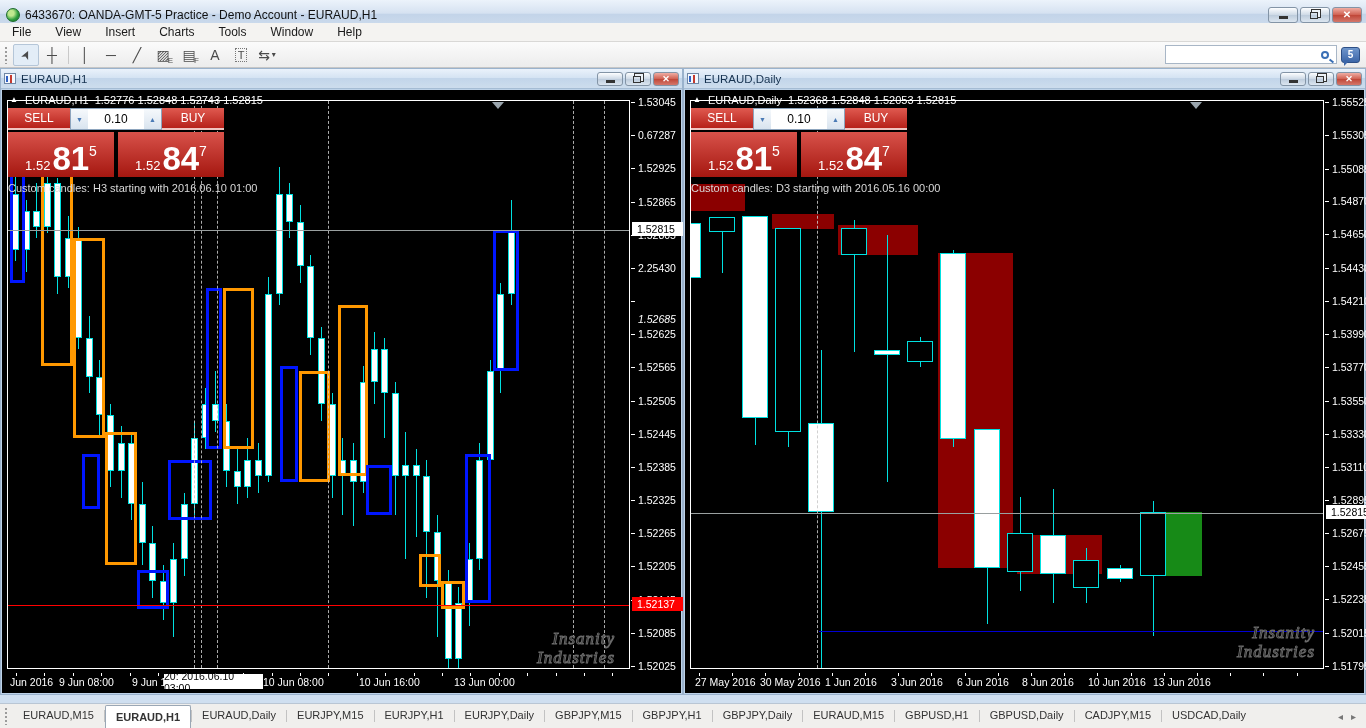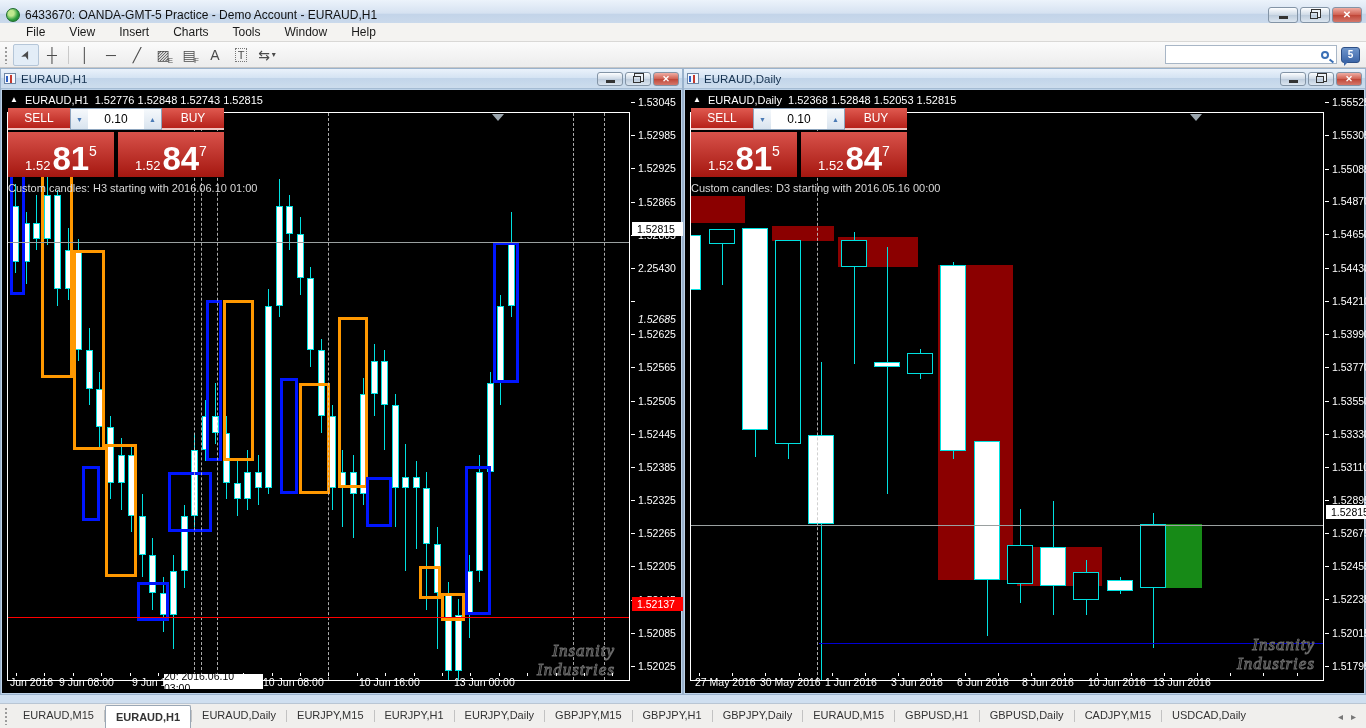--- a/index.html
+++ b/index.html
@@ -18,21 +18,21 @@
   .wbtn { width:30px; height:16px; border:1px solid #8394a6; border-radius:3px;
     background:linear-gradient(180deg,#fdfeff,#cdd9e6 50%,#bccbdb 50%,#dce6f0);
     display:flex; align-items:center; justify-content:center; font-size:10px; color:#333; }
   .wbtn.close { background:linear-gradient(180deg,#f3b0a6,#d4685a 50%,#c14a3a 50%,#d8782f00);
     background:linear-gradient(180deg,#f0ada3,#cf5f50 50%,#bf4536 50%,#d4776b);
     color:#fff; font-weight:bold; }
   .glyph-min { width:9px; height:3px; background:#333; margin-top:6px; }
   .glyph-res { width:8px; height:7px; border:1px solid #333; box-shadow:2px -2px 0 -0px #eef3f8,2px -2px 0 1px #333; margin:1px 2px 0 0; }
 
   .menubar { position:absolute; left:0; top:23px; width:1366px; height:19px;
-    background:#f4f3f1; border-bottom:1px solid #d9d8d6; display:flex; align-items:center;padding-left:14px; }
+    background:#f4f3f1; border-bottom:1px solid #d9d8d6; display:flex; align-items:center; }
   .menu-item { font-size:12px; color:#1a1a1a; padding:2px 12px; }
 
   .toolbar { position:absolute; left:0; top:42px; width:1366px; height:26px;
     background:linear-gradient(180deg,#fbfbfb,#ececec); border-bottom:1px solid #c6c6c6;
     display:flex; align-items:center; }
   .grip { width:5px; height:18px; margin:0 4px;
     background-image:radial-gradient(circle,#9b9b9b 1px,transparent 1.2px);
     background-size:4px 4px; }
   .tool { width:26px; height:22px; display:flex; align-items:center; justify-content:center;
     color:#4a4a4a; font-size:14px; border:1px solid transparent; border-radius:2px; position:relative; }
@@ -60,21 +60,21 @@
   #chartwin1 { left:683px; width:683px; }
   .cw-title { height:20px; background:linear-gradient(180deg,#eaf2fb,#d3e2f2 50%,#c2d5ea 50%,#cddded);
     display:flex; align-items:center; padding:0 3px; border-bottom:1px solid #a5bcd4; }
   .cw-icon { width:12px; height:11px; margin-right:5px; position:relative; background:#f4f8ff; border:1px solid #6f87a5; }
   .cw-icon::before { content:""; position:absolute; left:1px; top:2px; width:2px; height:6px; background:#2f62c4; }
   .cw-icon::after { content:""; position:absolute; left:5px; top:1px; width:2px; height:8px; background:#c43a2f; }
   .cw-label { flex:1; font-size:11.5px; color:#16324f; }
   .cwbtn { width:26px; height:14px; font-size:9px; }
   .cw-client { position:absolute; left:1px; right:1px; top:21px; bottom:1px; background:#000; }
 
-  .plot { position:absolute; left:5px; top:10px; height:569px; border:1px solid #fff; background:#000; overflow:hidden;margin-top:12px; }
+  .plot { position:absolute; left:5px; top:10px; height:569px; border:1px solid #fff; background:#000; overflow:hidden; }
   #chartwin0 .plot { width:623px; }
   #chartwin1 .plot { width:634px; }
 
   .axis { position:absolute; top:10px; height:569px; }
   #chartwin0 .axis { left:629px; width:52px; }
   #chartwin1 .axis { left:640px; width:42px; }
   .alabel { position:absolute; left:7px; color:#fff; font-size:10.5px; white-space:nowrap; }
   .atick { position:absolute; left:0; width:4px; height:1px; background:#fff; }
   .ptag { position:absolute; left:1px; right:0; height:14px; font-size:10.5px;
     display:flex; align-items:center; padding-left:5px; z-index:5; }
@@ -342,21 +342,21 @@
           <div class="vsep" style="left: 596px;"></div>
           <div class="hline" style="left: 0px; width: 100%; top: 129.176px; background: rgb(154, 160, 160);"></div>
           <div class="hline" style="left: 0px; width: 100%; top: 504.071px; background: rgb(255, 0, 0);"></div>
           <div class="marker" style="left: 484px;"></div>
           <div class="watermark" style="right: 14px; top: 528px;">Insanity<br>Industries</div>
         </div>
       <div class="axis" id="axis0">
           <div class="atick" style="top: 2px;"></div>
           <div class="alabel" style="top: -4px;">1.53045</div>
           <div class="atick" style="top: 35.1765px;"></div>
-          <div class="alabel" style="top: 29.1765px;">1.52985</div>
+          <div class="alabel" style="top: 29.1765px;">0.67287</div>
           <div class="atick" style="top: 68.3529px;"></div>
           <div class="alabel" style="top: 62.3529px;">1.52925</div>
           <div class="atick" style="top: 101.529px;"></div>
           <div class="alabel" style="top: 95.5294px;">1.52865</div>
           <div class="atick" style="top: 134.706px;"></div>
           <div class="alabel" style="top: 128.706px;">1.52805</div>
           <div class="atick" style="top: 167.882px;"></div>
           <div class="alabel" style="top: 161.882px;">2.25430</div>
           <div class="atick" style="top: 201.059px;"></div>
           <div class="alabel" style="top: 213px; font-style: italic;">1.52685</div>

